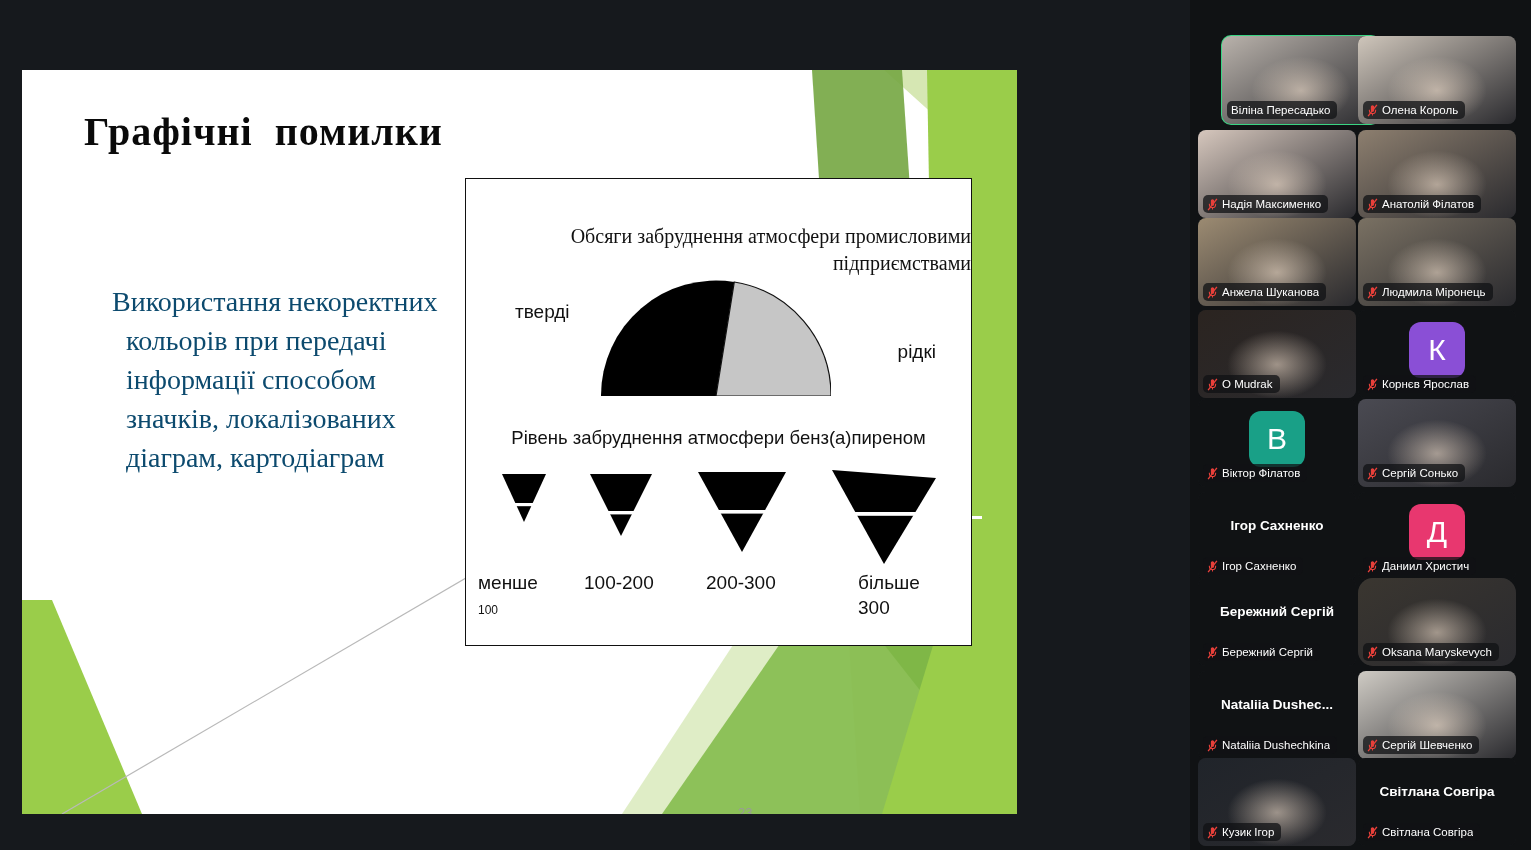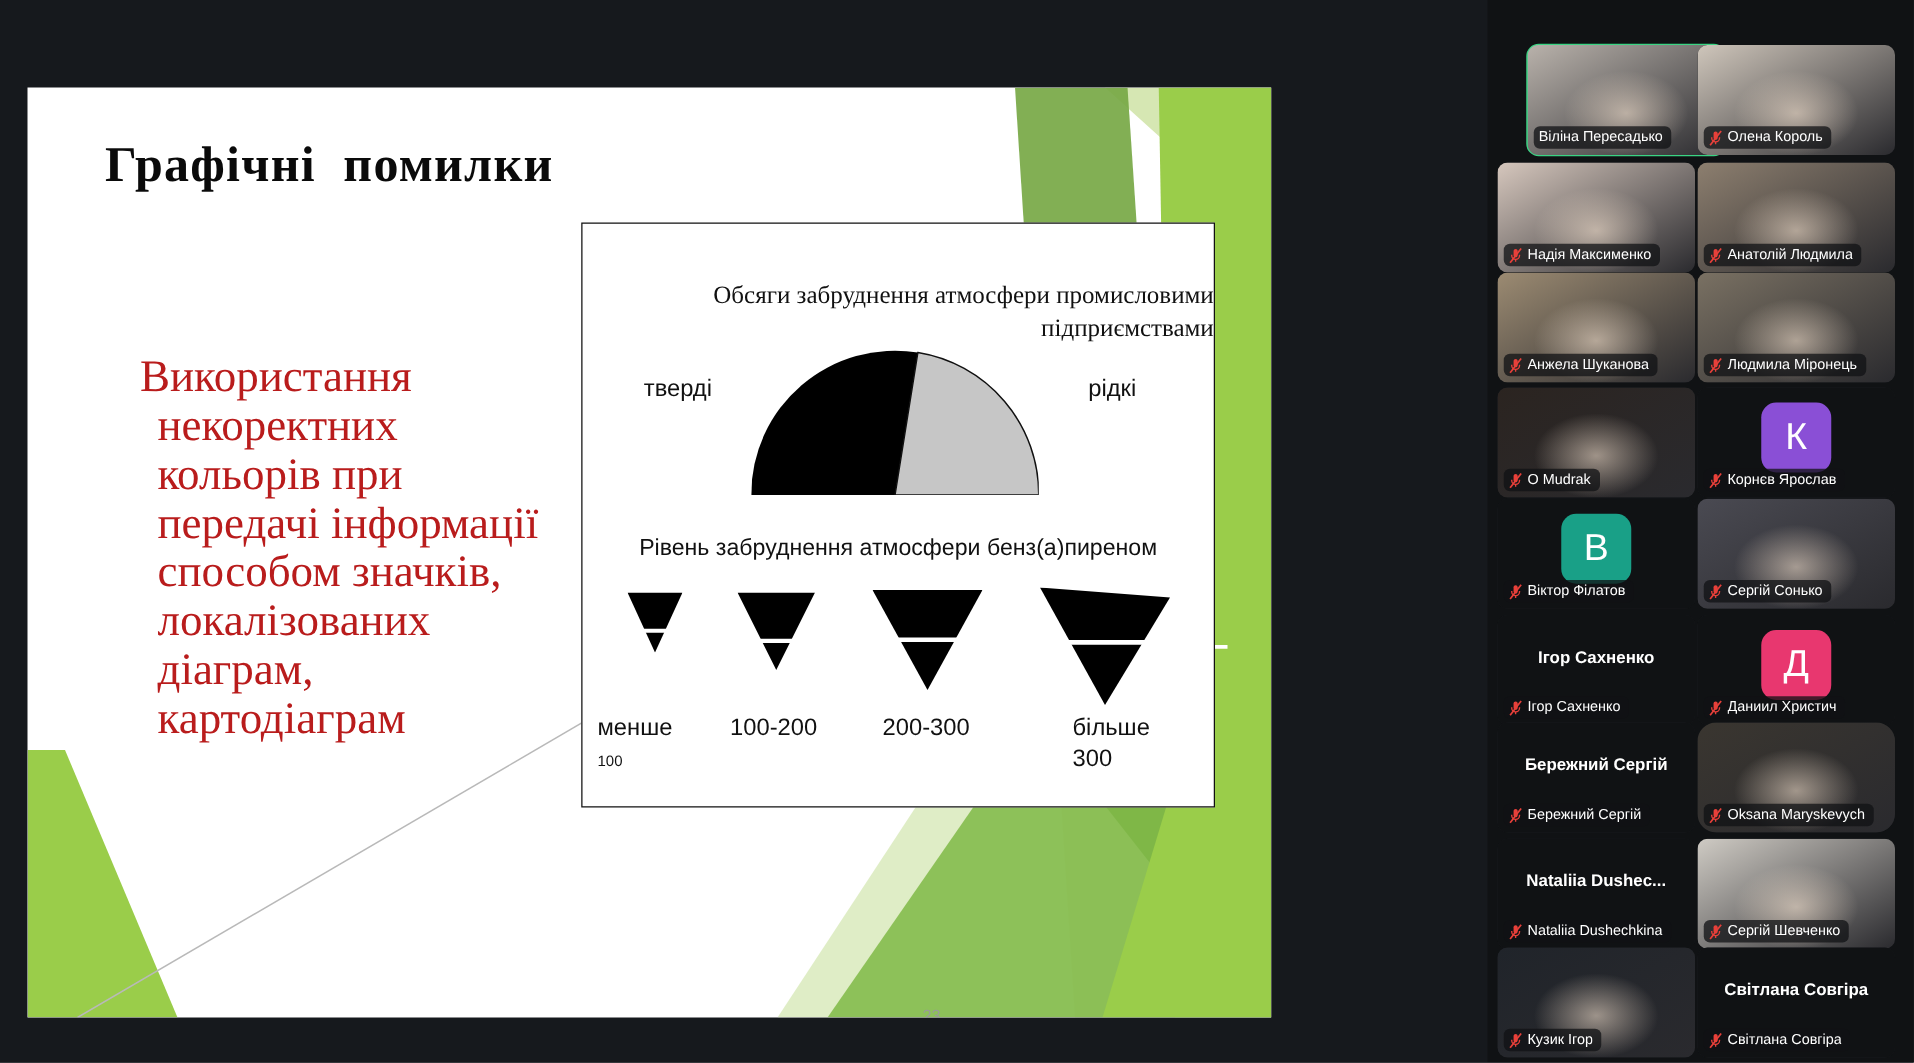--- a/index.html
+++ b/index.html
@@ -28,21 +28,21 @@
     position: absolute; left: 62px; top: 38px;
     font-family: "Liberation Serif", serif;
     font-weight: bold; font-size: 40px; color: #0a0a0a;
     letter-spacing: 1px; white-space: pre;
   }
 
   
   #slide-body {
     position: absolute; left: 90px; top: 212px; width: 330px;
     font-family: "Liberation Serif", serif;
-    font-size: 36px; line-height: 39px; color: #b91c1c;
+    font-size: 28px; line-height: 39px; color: #0c4a6e;
     text-indent: -14px; padding-left: 14px;
   }
 
   
   #chart-card {
     position: absolute; left: 443px; top: 108px;
     width: 507px; height: 468px;
     background: #fff; border: 1.5px solid #111;
   }
   .chart-title {
@@ -56,21 +56,21 @@
     top: 245px;
     font-family: "Liberation Sans", sans-serif;
     font-size: 18.5px; color: #111;
   }
   #semi-wrap { position: absolute; left: 135px; top: 101px; width: 230px; height: 116px; }
   .semi-label {
     position: absolute; font-family: "Liberation Sans", sans-serif;
     font-size: 19px; color: #111; top: 122px;
   }
   #label-left  { left: 49px; }
-  #label-right { right: 62px; }
+  #label-right { right: 35px; margin-top: 40px; }
 
   #icons-row { position: absolute; left: 0; top: 285px; width: 100%; height: 100px; }
   .tri-cell { position: absolute; bottom: 0; }
   .tri-svg { display: block; }
   .tri-label {
     position: absolute; font-family: "Liberation Sans", sans-serif;
     font-size: 19px; color: #111; line-height: 25px;
   }
   .tri-label .small { font-size: 12px; }
 
@@ -255,21 +255,21 @@
       <div class="tile" style="left: 168px; top: 130px;">
         <div class="tile-video" style="background:linear-gradient(150deg,#8d7f6f 0%, #2a2a2e 100%)"></div>
         <div class="photo" style="background:radial-gradient(ellipse 45% 55% at 50% 62%, rgba(255,235,215,.55), rgba(0,0,0,0) 70%)"></div>
         <div class="namebar">
           <svg class="mic-muted" viewBox="0 0 12 14">
             <path d="M6 1.2c1 0 1.8.8 1.8 1.8v3.6c0 1-.8 1.8-1.8 1.8S4.2 7.6 4.2 6.6V3c0-1 .8-1.8 1.8-1.8z" fill="#e8403a"></path>
             <path d="M2.6 6.3v.6c0 1.9 1.5 3.4 3.4 3.4s3.4-1.5 3.4-3.4v-.6" stroke="#e8403a" stroke-width="1.2" fill="none"></path>
             <line x1="6" y1="10.3" x2="6" y2="12.4" stroke="#e8403a" stroke-width="1.2"></line>
             <line x1="1.2" y1="13.2" x2="10.8" y2="0.8" stroke="#e8403a" stroke-width="1.5"></line>
           </svg>
-          <span class="nm">Анатолій Людмила</span>
+          <span class="nm">Анатолій Філатов</span>
         </div>
       </div>
       <div class="tile" style="left: 8px; top: 218px;">
         <div class="tile-video" style="background:linear-gradient(150deg,#9c8b72 0%, #2a2a2e 100%)"></div>
         <div class="photo" style="background:radial-gradient(ellipse 45% 55% at 50% 62%, rgba(255,235,215,.55), rgba(0,0,0,0) 70%)"></div>
         <div class="namebar">
           <svg class="mic-muted" viewBox="0 0 12 14">
             <path d="M6 1.2c1 0 1.8.8 1.8 1.8v3.6c0 1-.8 1.8-1.8 1.8S4.2 7.6 4.2 6.6V3c0-1 .8-1.8 1.8-1.8z" fill="#e8403a"></path>
             <path d="M2.6 6.3v.6c0 1.9 1.5 3.4 3.4 3.4s3.4-1.5 3.4-3.4v-.6" stroke="#e8403a" stroke-width="1.2" fill="none"></path>
             <line x1="6" y1="10.3" x2="6" y2="12.4" stroke="#e8403a" stroke-width="1.2"></line>

